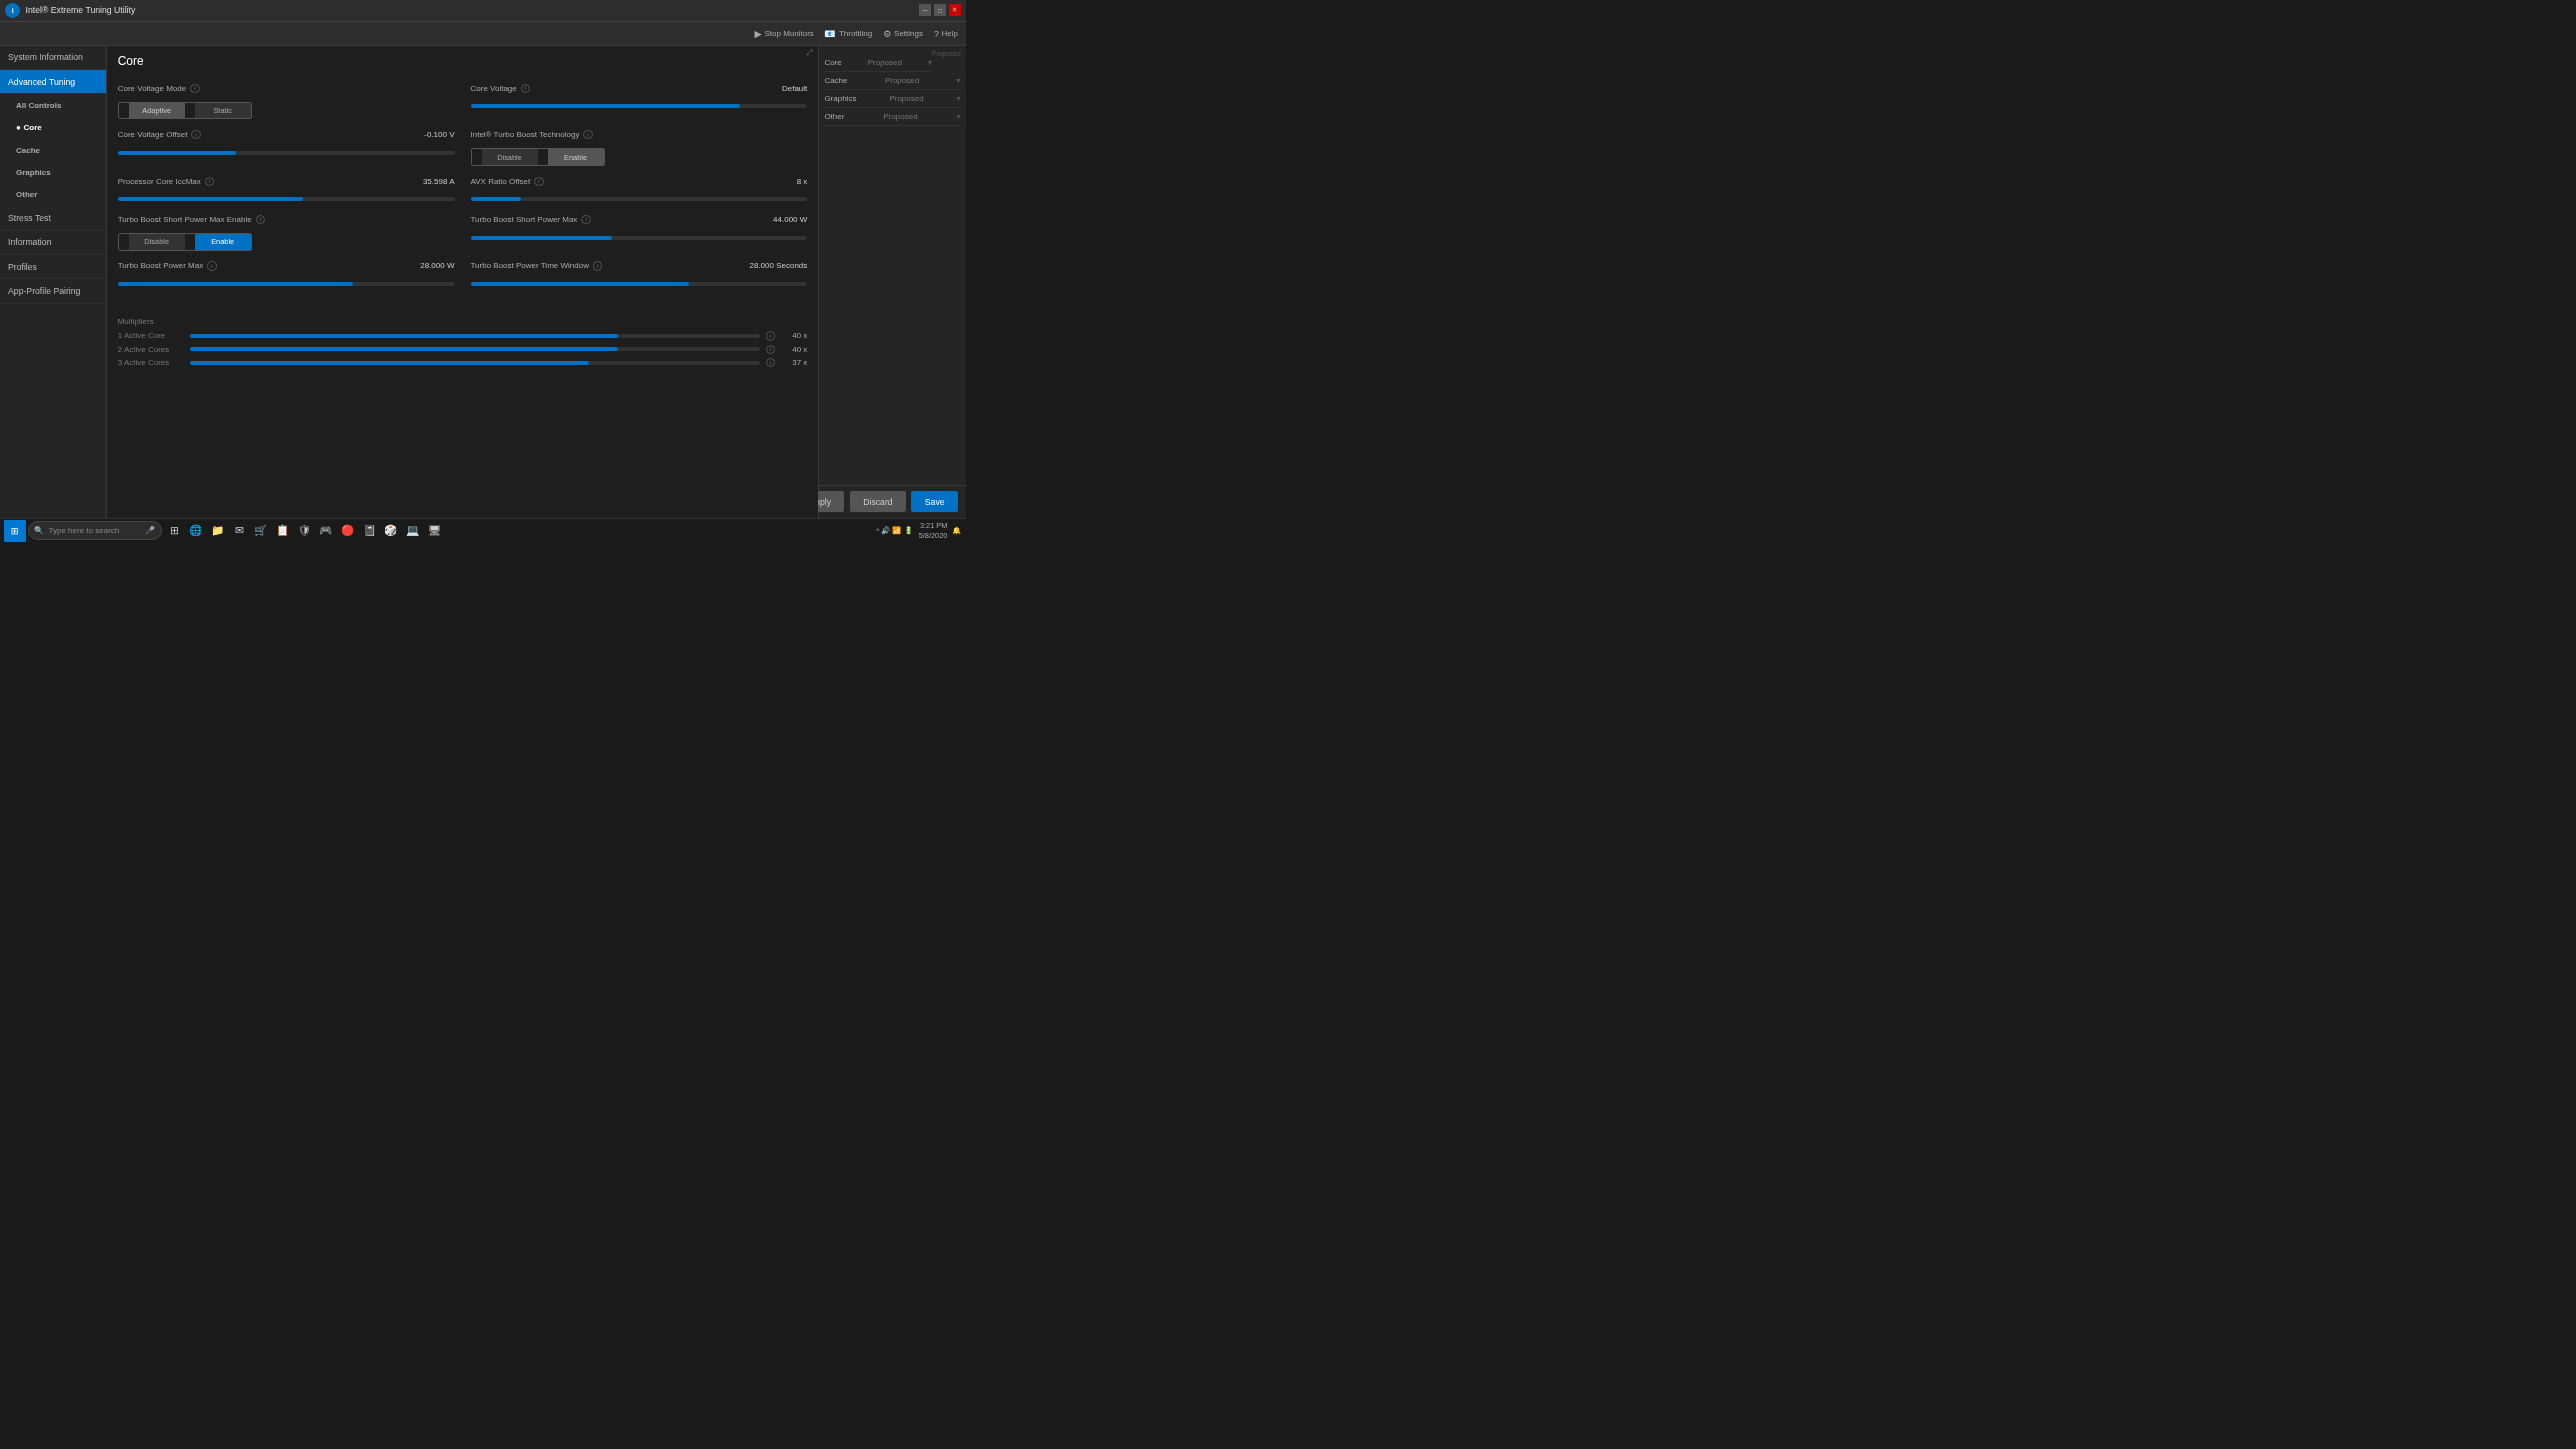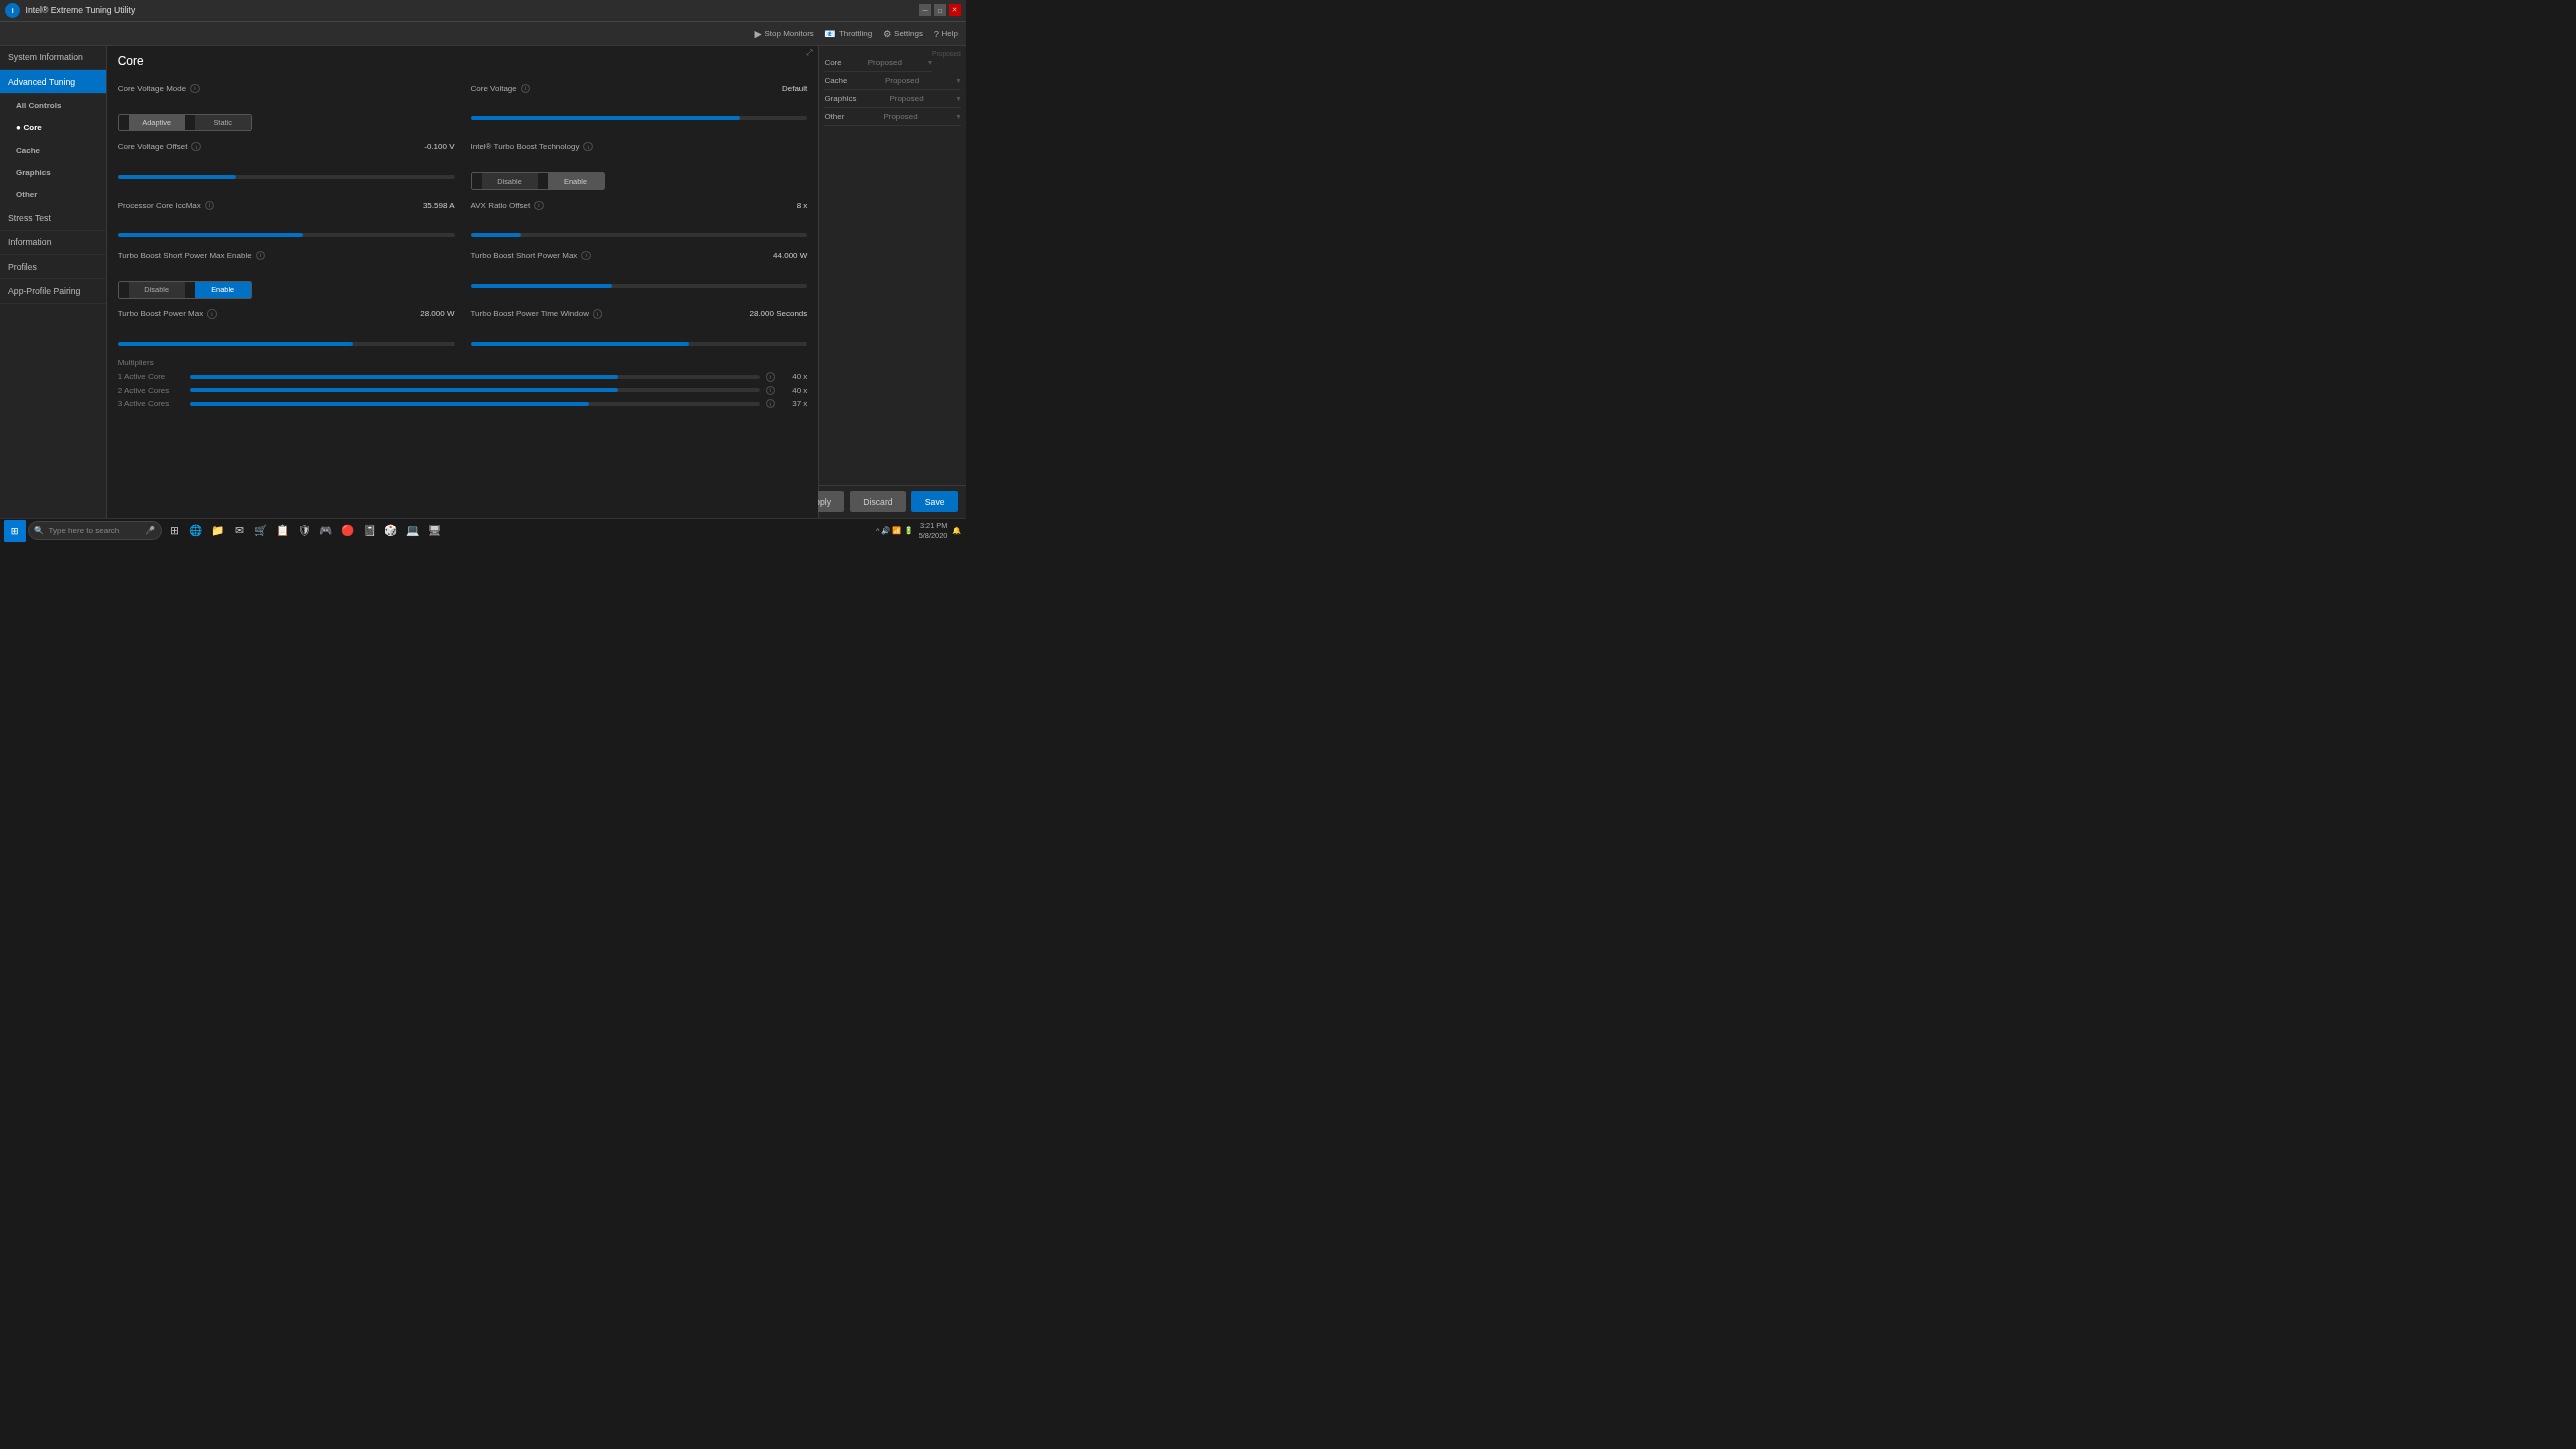--- a/index.html
+++ b/index.html
@@ -115,21 +115,21 @@
       margin-bottom: 8px;
       font-weight: normal;
     }
 
     .settings-grid {
       display: grid;
       grid-template-columns: 1fr 1fr;
       gap: 10.7px 16px;
     }
 
-    .setting-row { display: flex; flex-direction: column; gap: 18px; }
+    .setting-row { display: flex; flex-direction: column; gap: 6px; }
     .setting-label {
       color: #aaa;
       font-size: 8px;
       display: flex;
       align-items: center;
       gap: 4px;
     }
     .setting-value {
       color: #ccc;
       font-size: 8px;
@@ -194,21 +194,21 @@
       background: #0071c5;
       border-radius: 2px;
     }
     .slider-fill-low { width: 35%; }
     .slider-fill-med { width: 55%; }
     .slider-fill-high { width: 70%; }
     .slider-fill-full { width: 80%; }
     .slider-fill-small { width: 15%; }
 
     
-    .multipliers-section { margin-top: 9px; }
+    .multipliers-section { margin-top: 28px; }
     .multipliers-title { color: #777; font-size: 8px; margin-bottom: 5.4px; }
     .multiplier-row {
       display: flex;
       align-items: center;
       gap: 5.4px;
       margin-bottom: 4px;
       color: #777;
       font-size: 8px;
     }
     .multiplier-label { width: 67px; }

